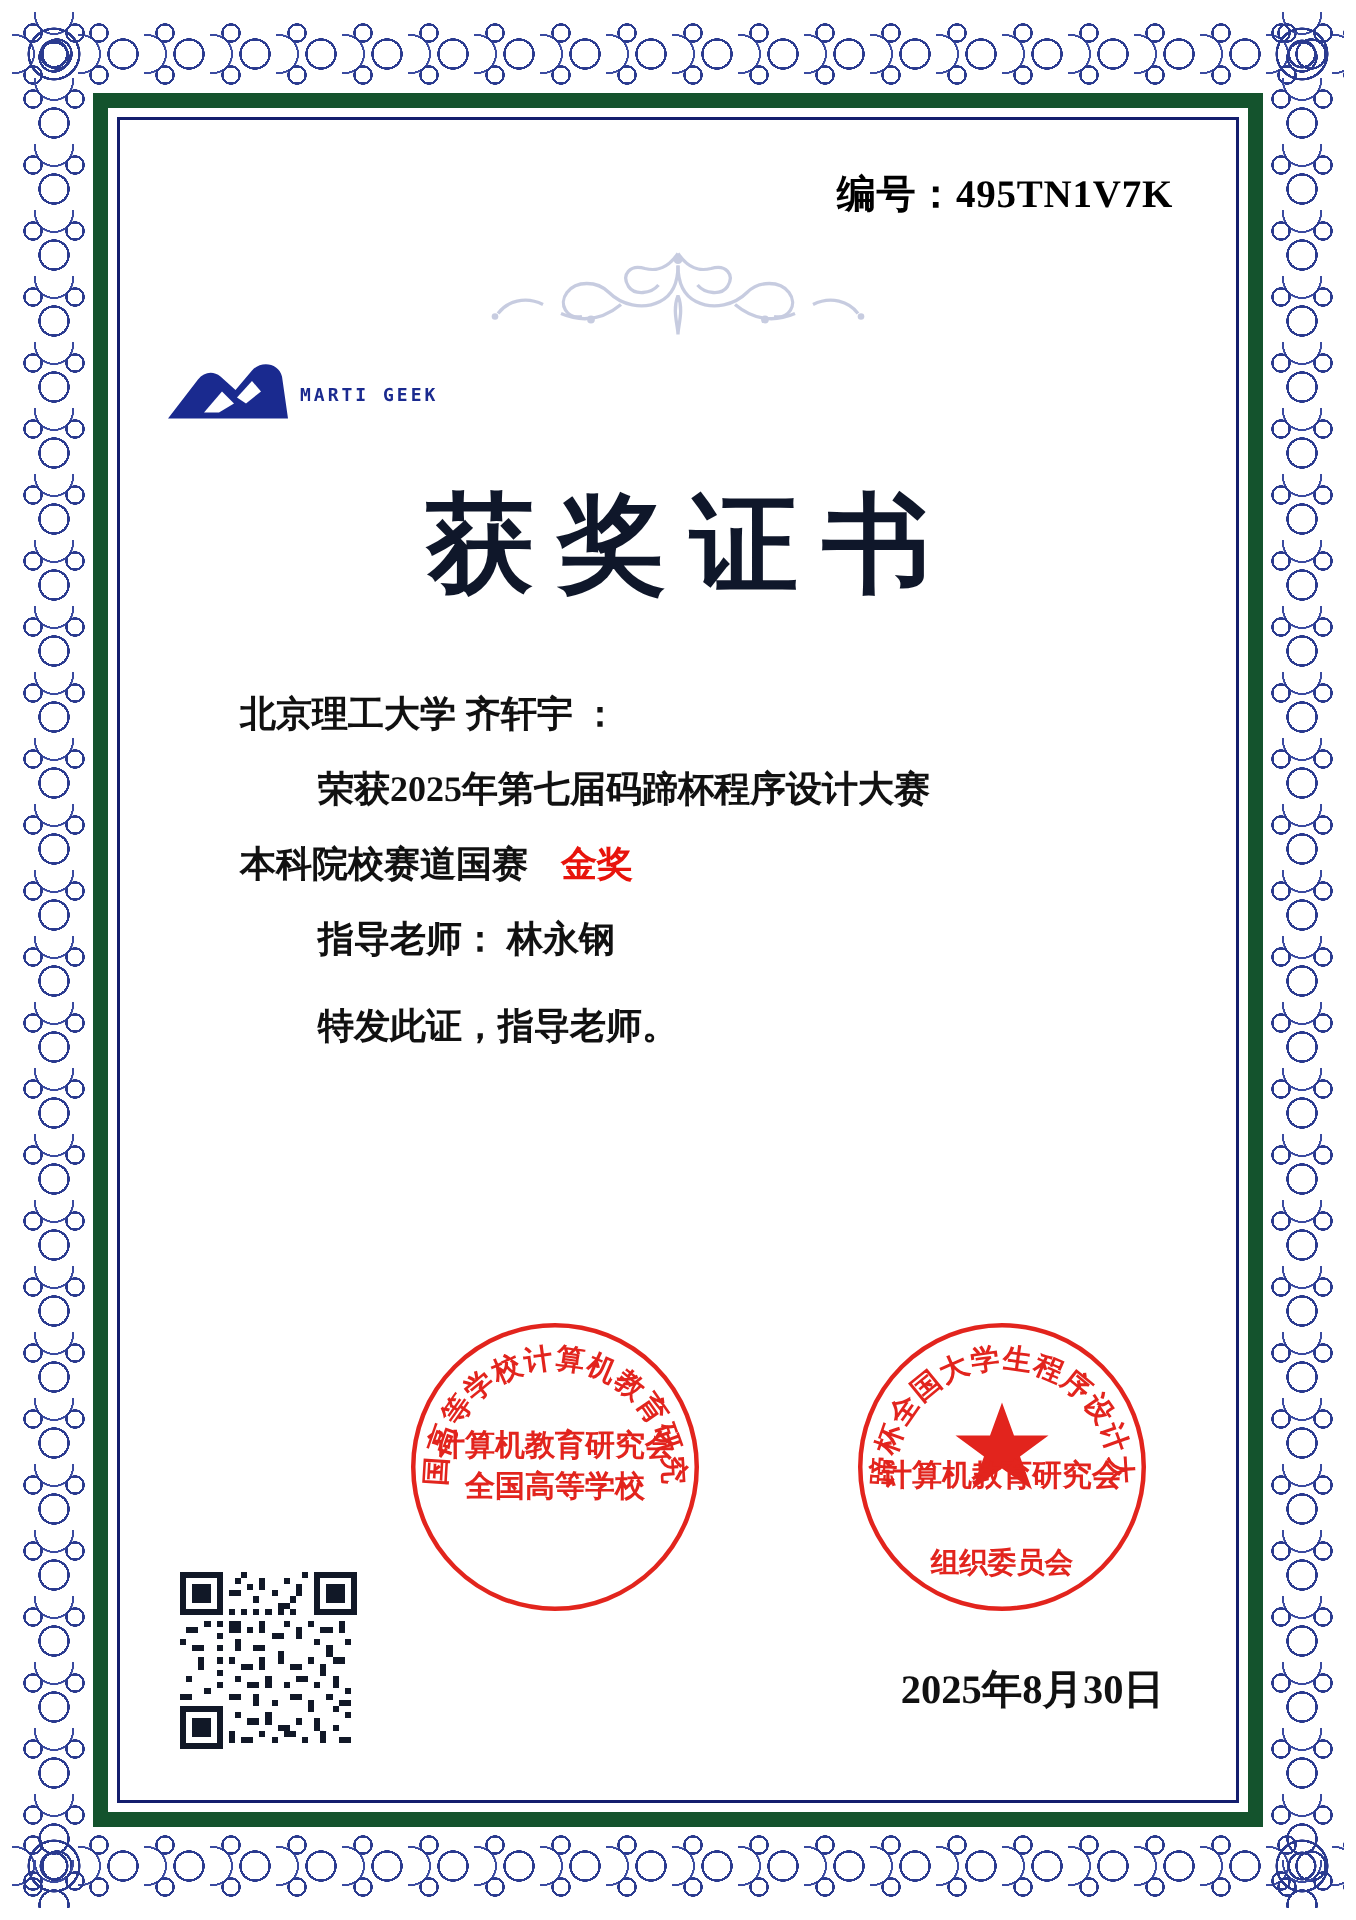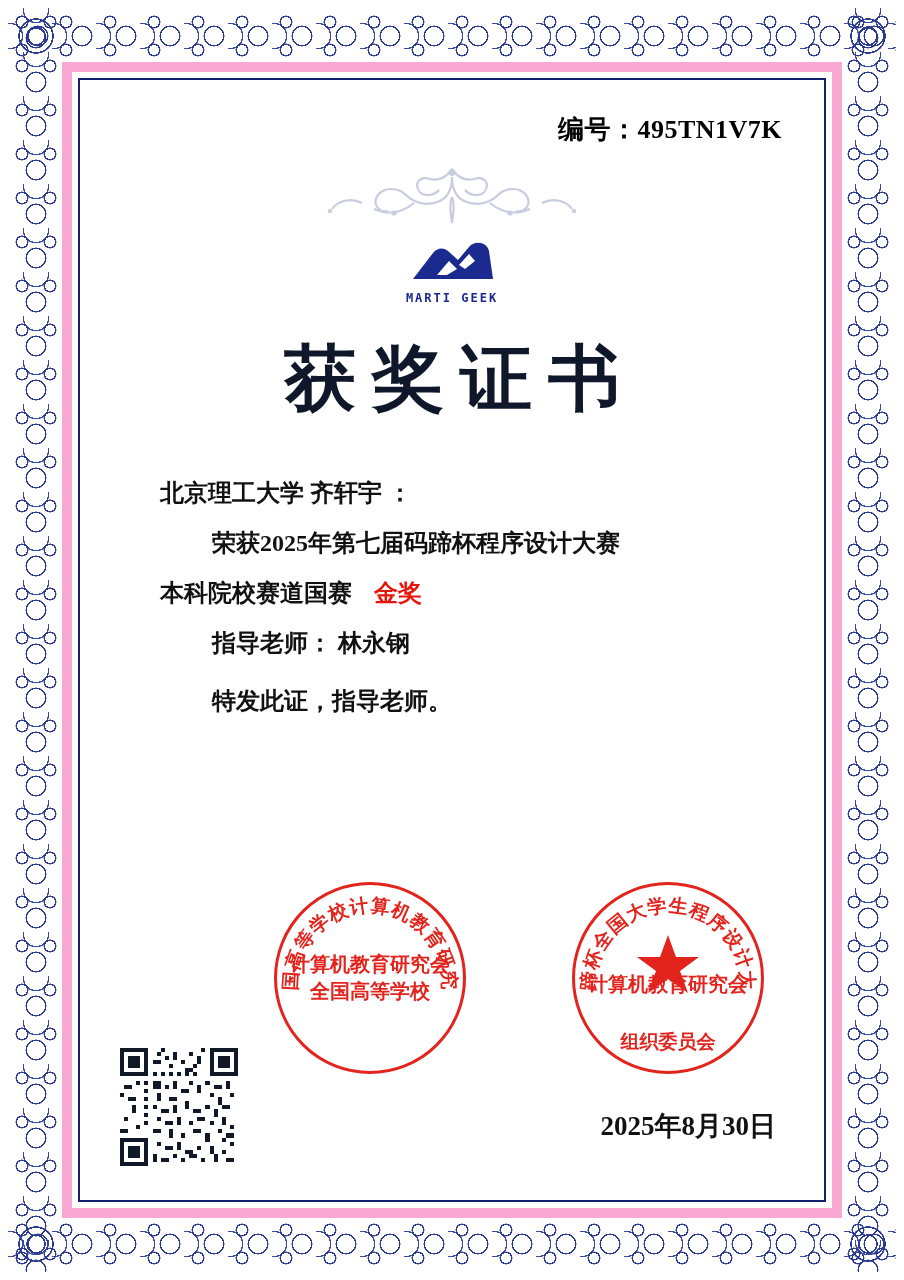--- a/index.html
+++ b/index.html
@@ -79,21 +79,21 @@
   .orn-c-br { right: 0; bottom: 0; }
 
   
   .inner-frame {
     position: absolute;
     left: 62px;
     top: 62px;
     right: 62px;
     bottom: 62px;
     box-sizing: border-box;
-    border: 10px solid #f9a8d4;
+    border: 10px solid #14532d;
     background: #ffffff;
   }
   .inner-frame::after {
     content: "";
     position: absolute;
     left: 6px; top: 6px; right: 6px; bottom: 6px;
     border: 2px solid #141e6e;
     pointer-events: none;
   }
 
@@ -120,21 +120,21 @@
     margin-top: 16px;
     display: flex;
     justify-content: center;
     opacity: 0.55;
   }
 
   
   .logo-wrap {
     margin-top: 6px;
     display: flex;
-    flex-direction: column;
+    flex-direction: row;
     align-items: center;
   }
   .logo-text {
     margin-top: 2px;
     font-family: "DejaVu Sans Mono", monospace;
     font-size: 12px;
     letter-spacing: 2px;
     color: #1a2a8f;
     font-weight: bold;
   }

